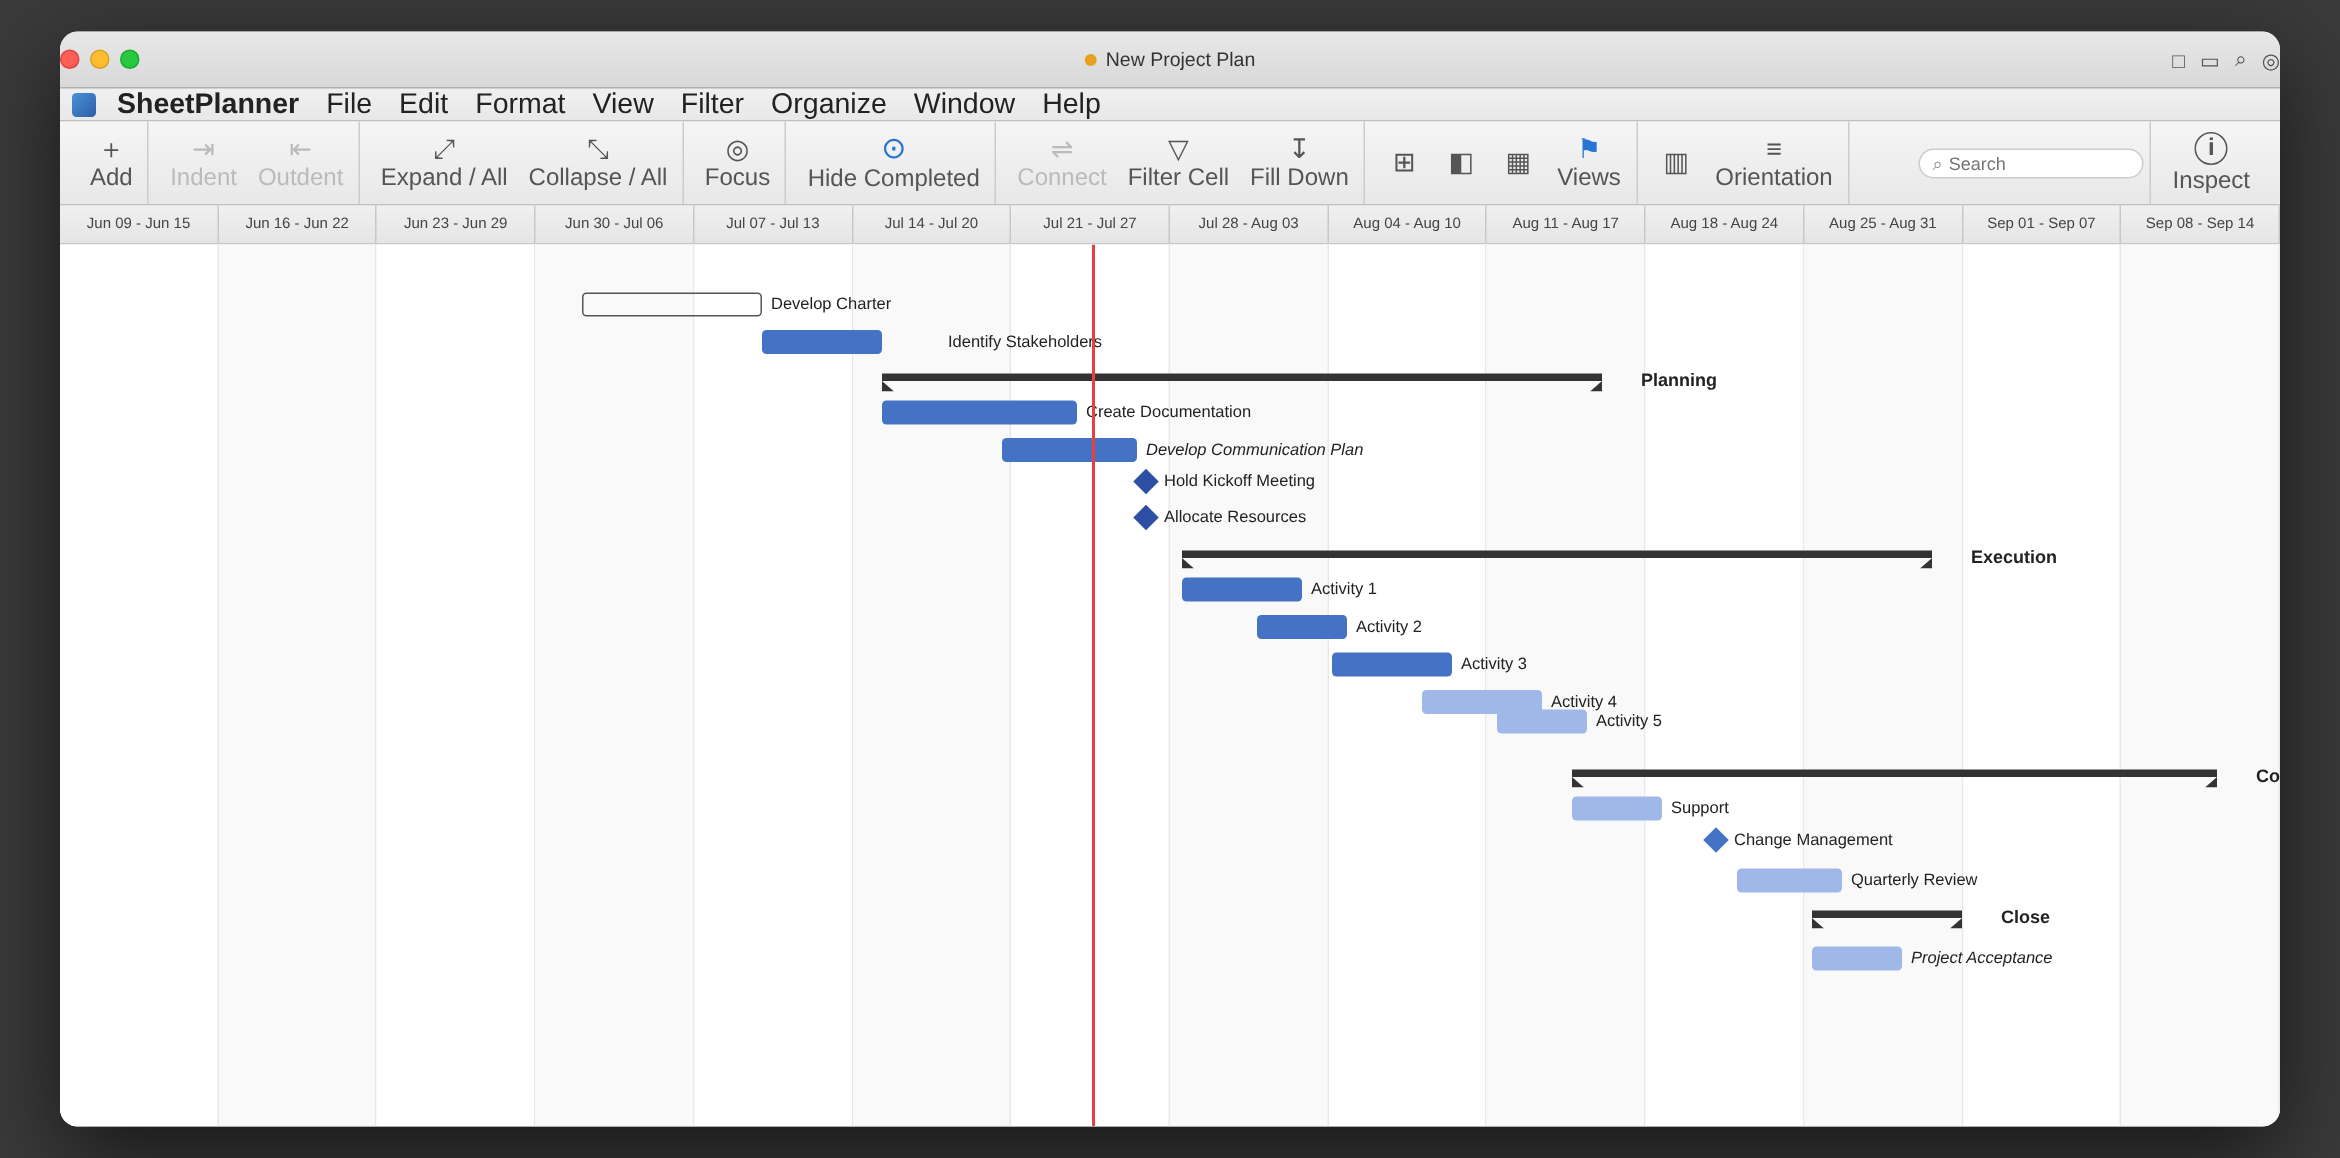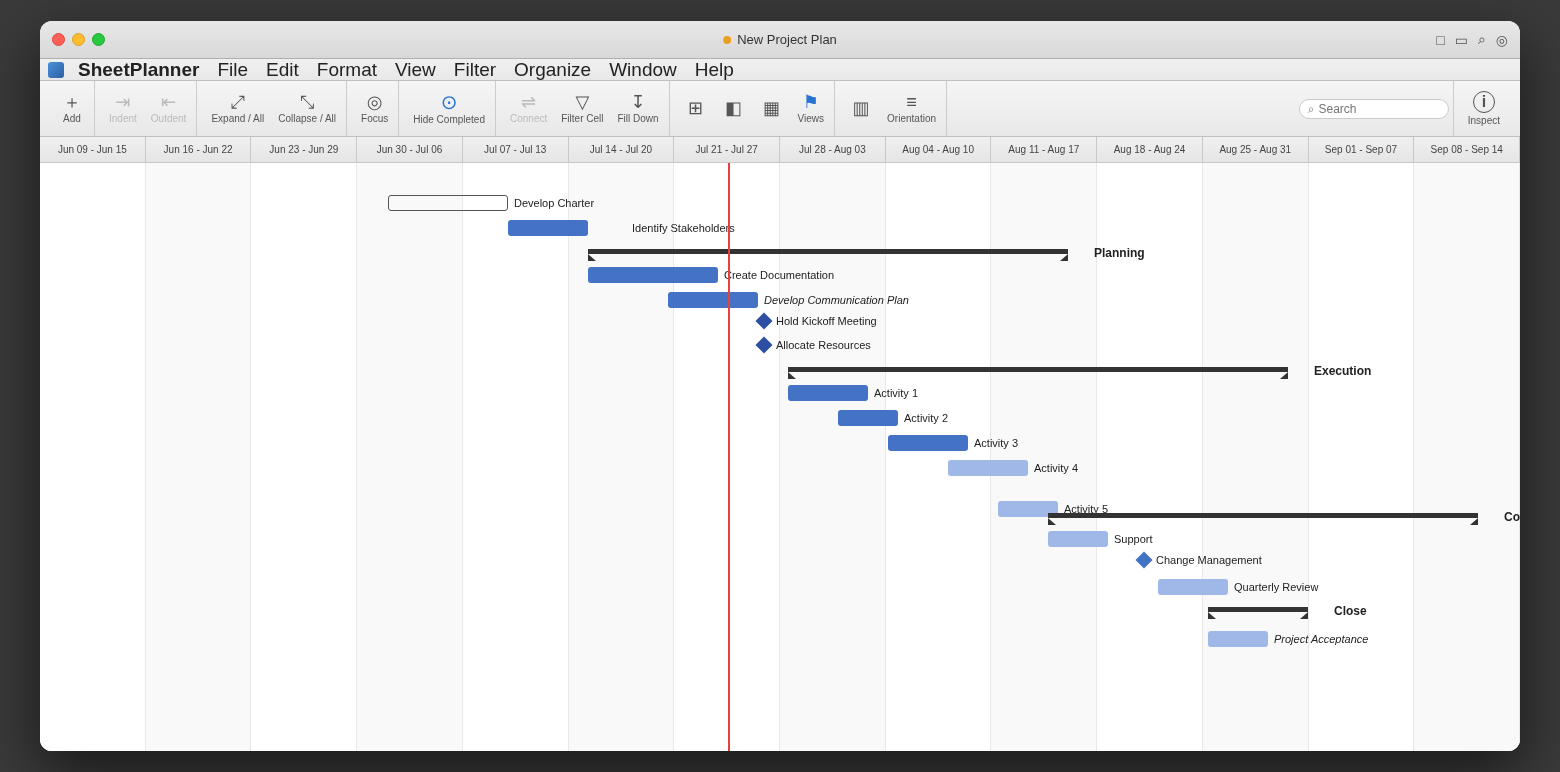--- a/index.html
+++ b/index.html
@@ -21,21 +21,21 @@
       display: flex;
       flex-direction: column;
     }
     
     .title-bar {
       height: 38px;
       background: linear-gradient(to bottom, #e8e8e8, #d8d8d8);
       border-bottom: 1px solid #b0b0b0;
       display: flex;
       align-items: center;
-      padding: 0 12px;
+      padding: 0 0;
       position: relative;
     }
     .traffic-lights {
       display: flex;
       gap: 7px;
       align-items: center;
     }
     .traffic-light {
       width: 13px;
       height: 13px;
@@ -100,21 +100,21 @@
       display: flex;
       flex-direction: column;
       align-items: center;
       justify-content: center;
       padding: 4px 6px;
       cursor: pointer;
       border-radius: 5px;
       min-width: 36px;
     }
     .tb-btn .icon { font-size: 18px; color: #555; line-height: 1; }
-    .tb-btn .label { font-size: 10px; color: #555; margin-top: 2px; white-space: nowrap; }
+    .tb-btn .label { font-size: 16px; color: #555; margin-top: 2px; white-space: nowrap; }
     .tb-btn.disabled .icon, .tb-btn.disabled .label { color: #bbb; }
     .tb-btn.active .icon { color: #2874d5; }
     .search-box {
       display: flex;
       align-items: center;
       background: white;
       border: 1px solid #ccc;
       border-radius: 10px;
       padding: 2px 8px;
       gap: 4px;
@@ -433,21 +433,21 @@
         <span class="task-label">Activity 2</span>
       </div>
       <div class="task" style="left: 848px; top: 272px;">
         <div class="bar" style="width: 80px;"></div>
         <span class="task-label">Activity 3</span>
       </div>
       <div class="task" style="left: 908px; top: 297px;">
         <div class="bar light" style="width: 80px;"></div>
         <span class="task-label">Activity 4</span>
       </div>
-      <div class="task" style="left: 958px; top: 338px; justify-content: flex-end;">
+      <div class="task" style="left: 958px; top: 310px; justify-content: flex-end;">
         <div class="bar light" style="width: 60px;"></div>
         <span class="task-label">Activity 5</span>
       </div>
       <div class="task" style="left: 1008px; top: 346px;">
         <svg width="450" height="16">
           <rect x="0" y="4" width="430" height="5" fill="#333"></rect>
           <polygon points="0,9 8,16 0,16" fill="#333"></polygon>
           <polygon points="430,9 422,16 430,16" fill="#333"></polygon>
         </svg>
         <span class="task-label bold">Control</span>

